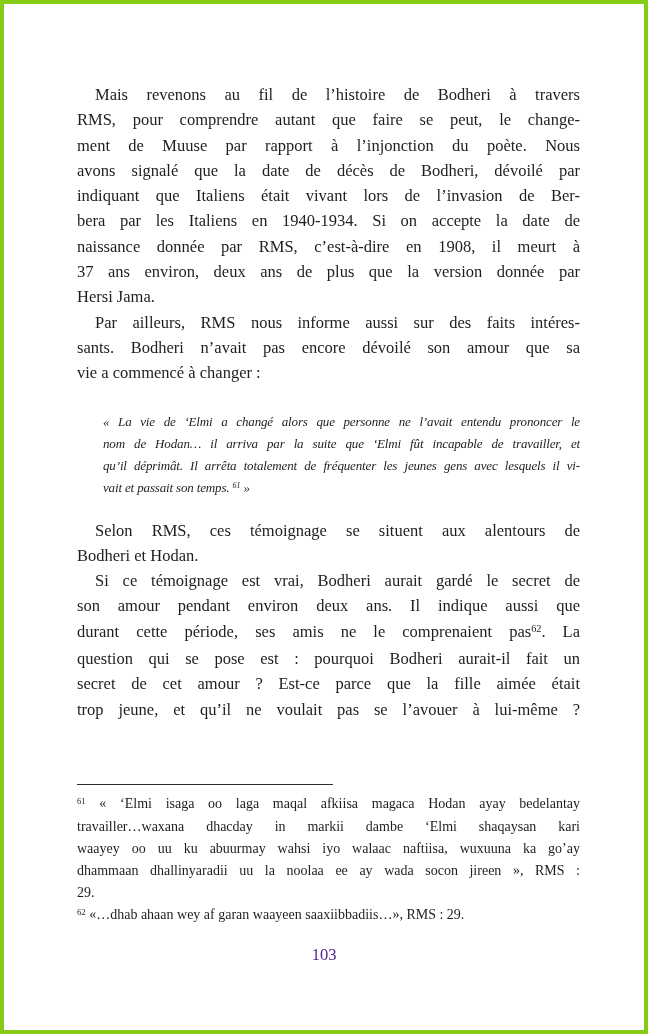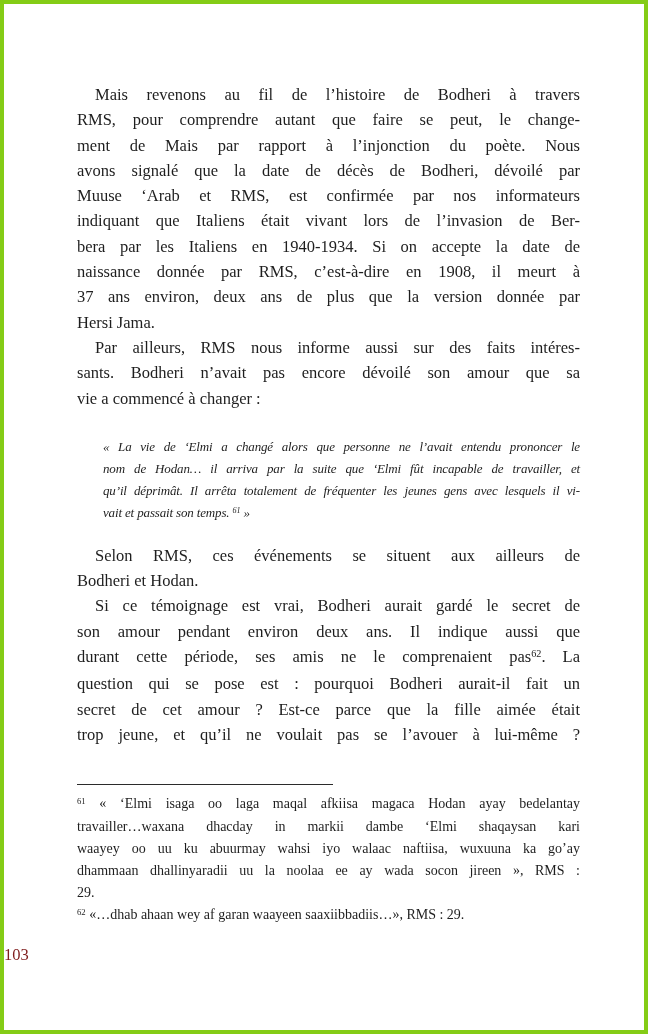--- a/index.html
+++ b/index.html
@@ -66,56 +66,55 @@
   }
   .footnotes {
     font-size: 14px;
     line-height: 22px;
   }
   .page-number {
     position: absolute;
     top: 941px;
     left: 0;
     width: 100%;
-    text-align: left;
+    text-align: center;
     font-size: 16.5px;
-    color: #7f1d1d;
+    color: #4c1d95;
   }
 </style>
 </head>
 <body>
 
 <div class="page">
 
   <div class="text-block">
       <div class="para body">
         <div class="line indent"><span>Mais revenons au fil de l’histoire de Bodheri à travers</span></div>
         <div class="line"><span>RMS, pour comprendre autant que faire se peut, le change-</span></div>
-        <div class="line"><span>ment de Mais par rapport à l’injonction du poète. Nous</span></div>
+        <div class="line"><span>ment de Muuse par rapport à l’injonction du poète. Nous</span></div>
         <div class="line"><span>avons signalé que la date de décès de Bodheri, dévoilé par</span></div>
-        <div class="line"><span>Muuse ‘Arab et RMS, est confirmée par nos informateurs</span></div>
         <div class="line"><span>indiquant que Italiens était vivant lors de l’invasion de Ber-</span></div>
         <div class="line"><span>bera par les Italiens en 1940-1934. Si on accepte la date de</span></div>
         <div class="line"><span>naissance donnée par RMS, c’est-à-dire en 1908, il meurt à</span></div>
         <div class="line"><span>37 ans environ, deux ans de plus que la version donnée par</span></div>
         <div class="line last"><span>Hersi Jama.</span></div>
       </div>
       <div class="para body">
         <div class="line indent"><span>Par ailleurs, RMS nous informe aussi sur des faits intéres-</span></div>
         <div class="line"><span>sants. Bodheri n’avait pas encore dévoilé son amour que sa</span></div>
         <div class="line last"><span>vie a commencé à changer :</span></div>
       </div>
       <div class="para quote">
         <div class="line"><span>« La vie de ‘Elmi  a changé alors que personne ne l’avait entendu prononcer le</span></div>
         <div class="line"><span>nom de Hodan… il arriva par la suite que ‘Elmi fût incapable de travailler, et</span></div>
         <div class="line"><span>qu’il déprimât. Il arrêta totalement de fréquenter les jeunes gens avec lesquels il vi-</span></div>
         <div class="line last"><span>vait et passait son temps. </span><span class="sup">61</span><span> »</span></div>
       </div>
       <div class="para body">
-        <div class="line indent"><span>Selon RMS, ces événements se situent aux ailleurs de</span></div>
+        <div class="line indent"><span>Selon RMS, ces témoignage se situent aux alentours de</span></div>
         <div class="line last"><span>Bodheri et Hodan.</span></div>
       </div>
       <div class="para body">
         <div class="line indent"><span>Si ce témoignage est vrai, Bodheri aurait gardé le secret de</span></div>
         <div class="line"><span>son amour pendant environ deux ans. Il indique aussi que</span></div>
         <div class="line"><span>durant cette période, ses amis ne le comprenaient pas</span><span class="sup">62</span><span>. La</span></div>
         <div class="line"><span>question qui se pose est : pourquoi Bodheri aurait-il fait un</span></div>
         <div class="line"><span>secret de cet amour ? Est-ce parce que la fille aimée était</span></div>
         <div class="line"><span>trop jeune, et qu’il ne voulait pas se l’avouer à lui-même ?</span></div>
       </div>

